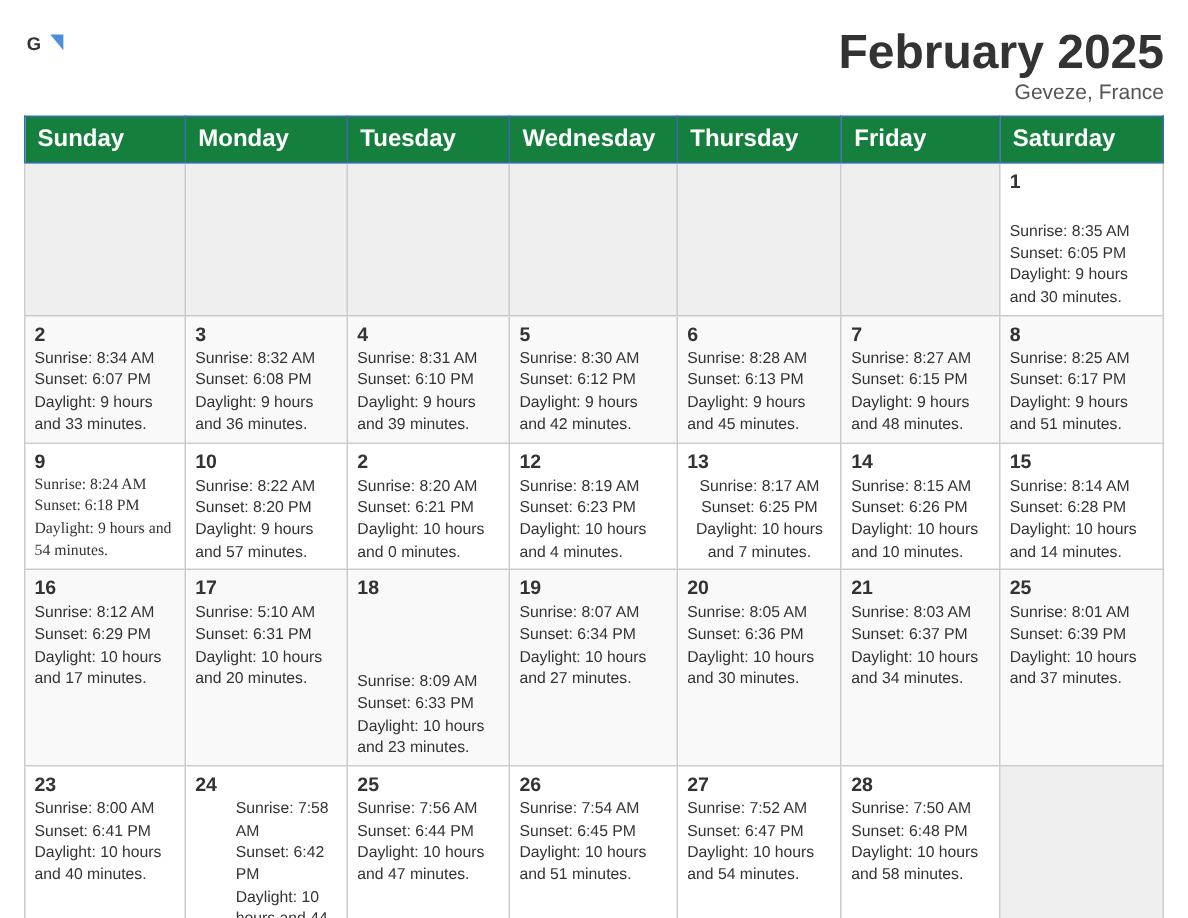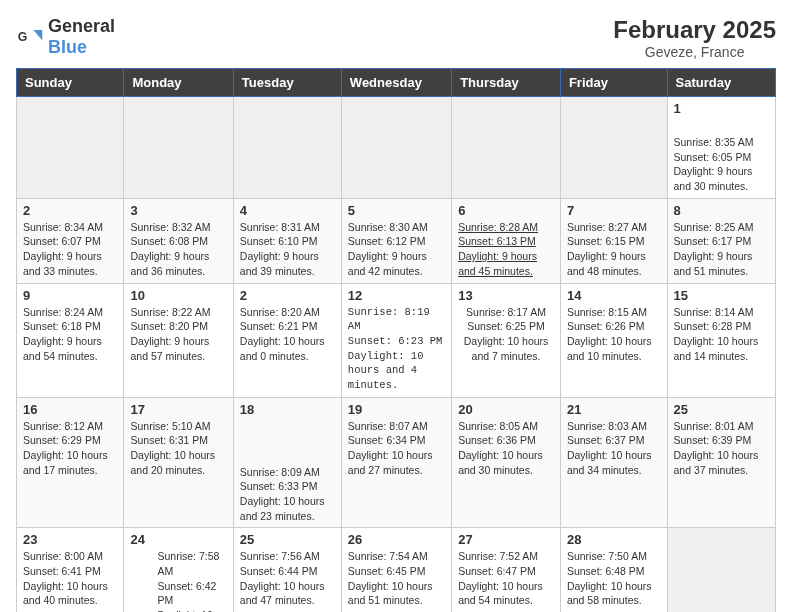--- a/index.html
+++ b/index.html
@@ -22,38 +22,37 @@
       gap: 4px;
     }
     .logo-icon {
       width: 28px;
       height: 28px;
     }
     .title-area {
       text-align: right;
     }
     .month-year {
-      font-size: 24px;
+      font-size: 32px;
       font-weight: bold;
       color: #333;
     }
     .location {
       font-size: 14px;
       color: #555;
-      text-align: center;
     }
     table {
       width: 100%;
       border-collapse: collapse;
       border: 1px solid #ccc;
     }
     th {
-      background-color: #404040;
+      background-color: #15803d;
       color: #fff;
-      font-size: 13px;
+      font-size: 16px;
       font-weight: bold;
       padding: 6px 8px;
       text-align: left;
       border: 1px solid #3a6ab5;
     }
     td {
       vertical-align: top;
       border: 1px solid #ccc;
       padding: 4px 6px;
       width: 113px;
@@ -87,24 +86,20 @@
   </style>
 </head>
 <body>
 
 <div class="header">
   <div class="logo">
     <svg class="logo-icon" viewBox="0 0 32 32">
       <text x="2" y="20" font-size="14" font-weight="bold" fill="#333">G</text>
       <polygon points="20,8 30,8 30,20" fill="#4a90d9"></polygon>
     </svg>
-    <div>
-      <span style="font-size:18px;font-weight:bold;color:#333;">General</span><br>
-      <span style="font-size:18px;font-weight:bold;color:#4a90d9;">Blue</span>
-    </div>
   </div>
   <div class="title-area">
     <div class="month-year">February 2025</div>
     <div class="location">Geveze, France</div>
   </div>
 </div>
 
 <table>
   <thead>
     <tr>
@@ -152,59 +147,59 @@
 Daylight: 9 hours and 39 minutes.</div>
         </td>
         <td>
           <div class="day-number">5</div>
           <div class="day-info" style="white-space: pre-line;">Sunrise: 8:30 AM
 Sunset: 6:12 PM
 Daylight: 9 hours and 42 minutes.</div>
         </td>
         <td>
           <div class="day-number">6</div>
-          <div class="day-info" style="white-space: pre-line; text-decoration: underline;">Sunrise: 8:28 AM
+          <div class="day-info" style="white-space: pre-line;">Sunrise: 8:28 AM
 Sunset: 6:13 PM
 Daylight: 9 hours and 45 minutes.</div>
         </td>
         <td>
           <div class="day-number">7</div>
           <div class="day-info" style="white-space: pre-line;">Sunrise: 8:27 AM
 Sunset: 6:15 PM
 Daylight: 9 hours and 48 minutes.</div>
         </td>
         <td>
           <div class="day-number">8</div>
           <div class="day-info" style="white-space: pre-line;">Sunrise: 8:25 AM
 Sunset: 6:17 PM
 Daylight: 9 hours and 51 minutes.</div>
         </td>
       </tr>
       <tr>
         <td>
           <div class="day-number">9</div>
-          <div class="day-info" style="white-space: pre-line;">Sunrise: 8:24 AM
+          <div class="day-info" style="white-space: pre-line; font-family: Liberation Serif, serif;">Sunrise: 8:24 AM
 Sunset: 6:18 PM
 Daylight: 9 hours and 54 minutes.</div>
         </td>
         <td>
           <div class="day-number">10</div>
           <div class="day-info" style="white-space: pre-line;">Sunrise: 8:22 AM
 Sunset: 8:20 PM
 Daylight: 9 hours and 57 minutes.</div>
         </td>
         <td>
           <div class="day-number">2</div>
           <div class="day-info" style="white-space: pre-line;">Sunrise: 8:20 AM
 Sunset: 6:21 PM
 Daylight: 10 hours and 0 minutes.</div>
         </td>
         <td>
           <div class="day-number">12</div>
-          <div class="day-info" style="white-space: pre-line; font-family: Liberation Mono, monospace;">Sunrise: 8:19 AM
+          <div class="day-info" style="white-space: pre-line;">Sunrise: 8:19 AM
 Sunset: 6:23 PM
 Daylight: 10 hours and 4 minutes.</div>
         </td>
         <td>
           <div class="day-number">13</div>
           <div class="day-info" style="white-space: pre-line; text-align: center;">Sunrise: 8:17 AM
 Sunset: 6:25 PM
 Daylight: 10 hours and 7 minutes.</div>
         </td>
         <td>

